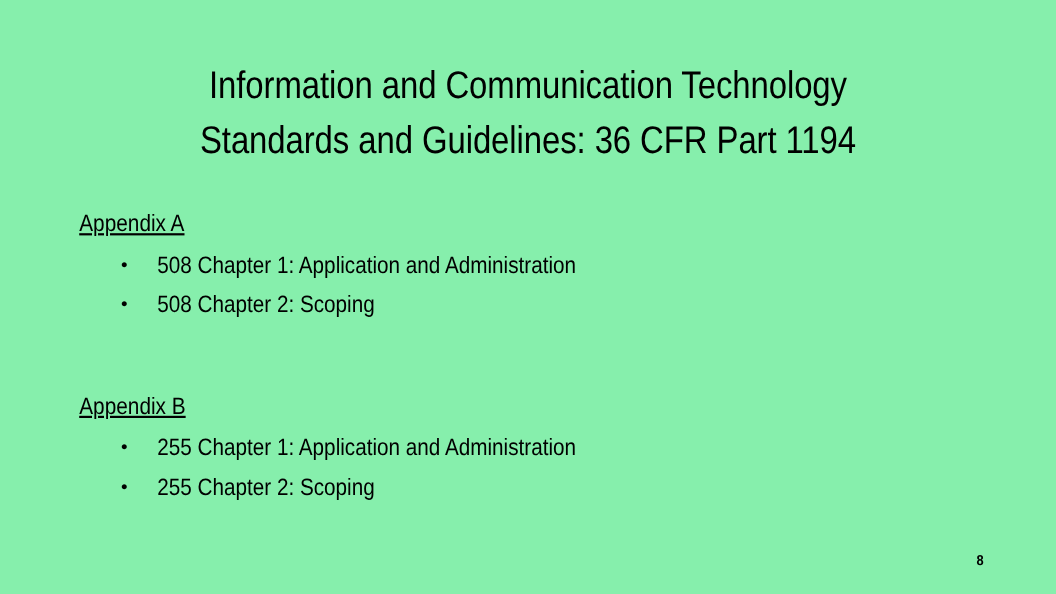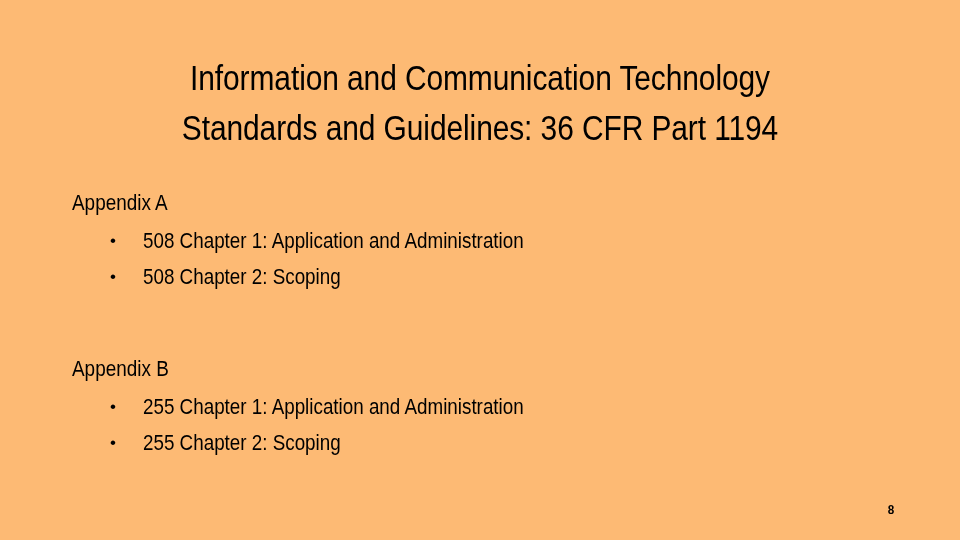--- a/index.html
+++ b/index.html
@@ -13,21 +13,21 @@
     overflow: hidden;
     font-family: "Liberation Sans", "DejaVu Sans", sans-serif;
     color: #000000;
     -webkit-font-smoothing: antialiased;
   }
 
   .slide {
     position: relative;
     width: 960px;
     height: 540px;
-    background: #fdba74;
+    background: #86efac;
     box-sizing: border-box;
   }
 
   
   .slide-title {
     position: absolute;
     left: 0;
     top: 30px;
     width: 960px;
     text-align: center;
@@ -46,20 +46,21 @@
   
   .body-block {
     position: absolute;
     left: 72px;
     top: 189px;
     width: 820px;
   }
 
   .appendix-section {
     margin: 0 0 0 0;
+    text-decoration: underline;
   }
   .appendix-section + .appendix-section {
     margin-top: 60px;
   }
 
   .appendix-heading {
     font-size: 21.5px;
     line-height: 28px;
     font-weight: 400;
     transform: scaleX(0.88);

